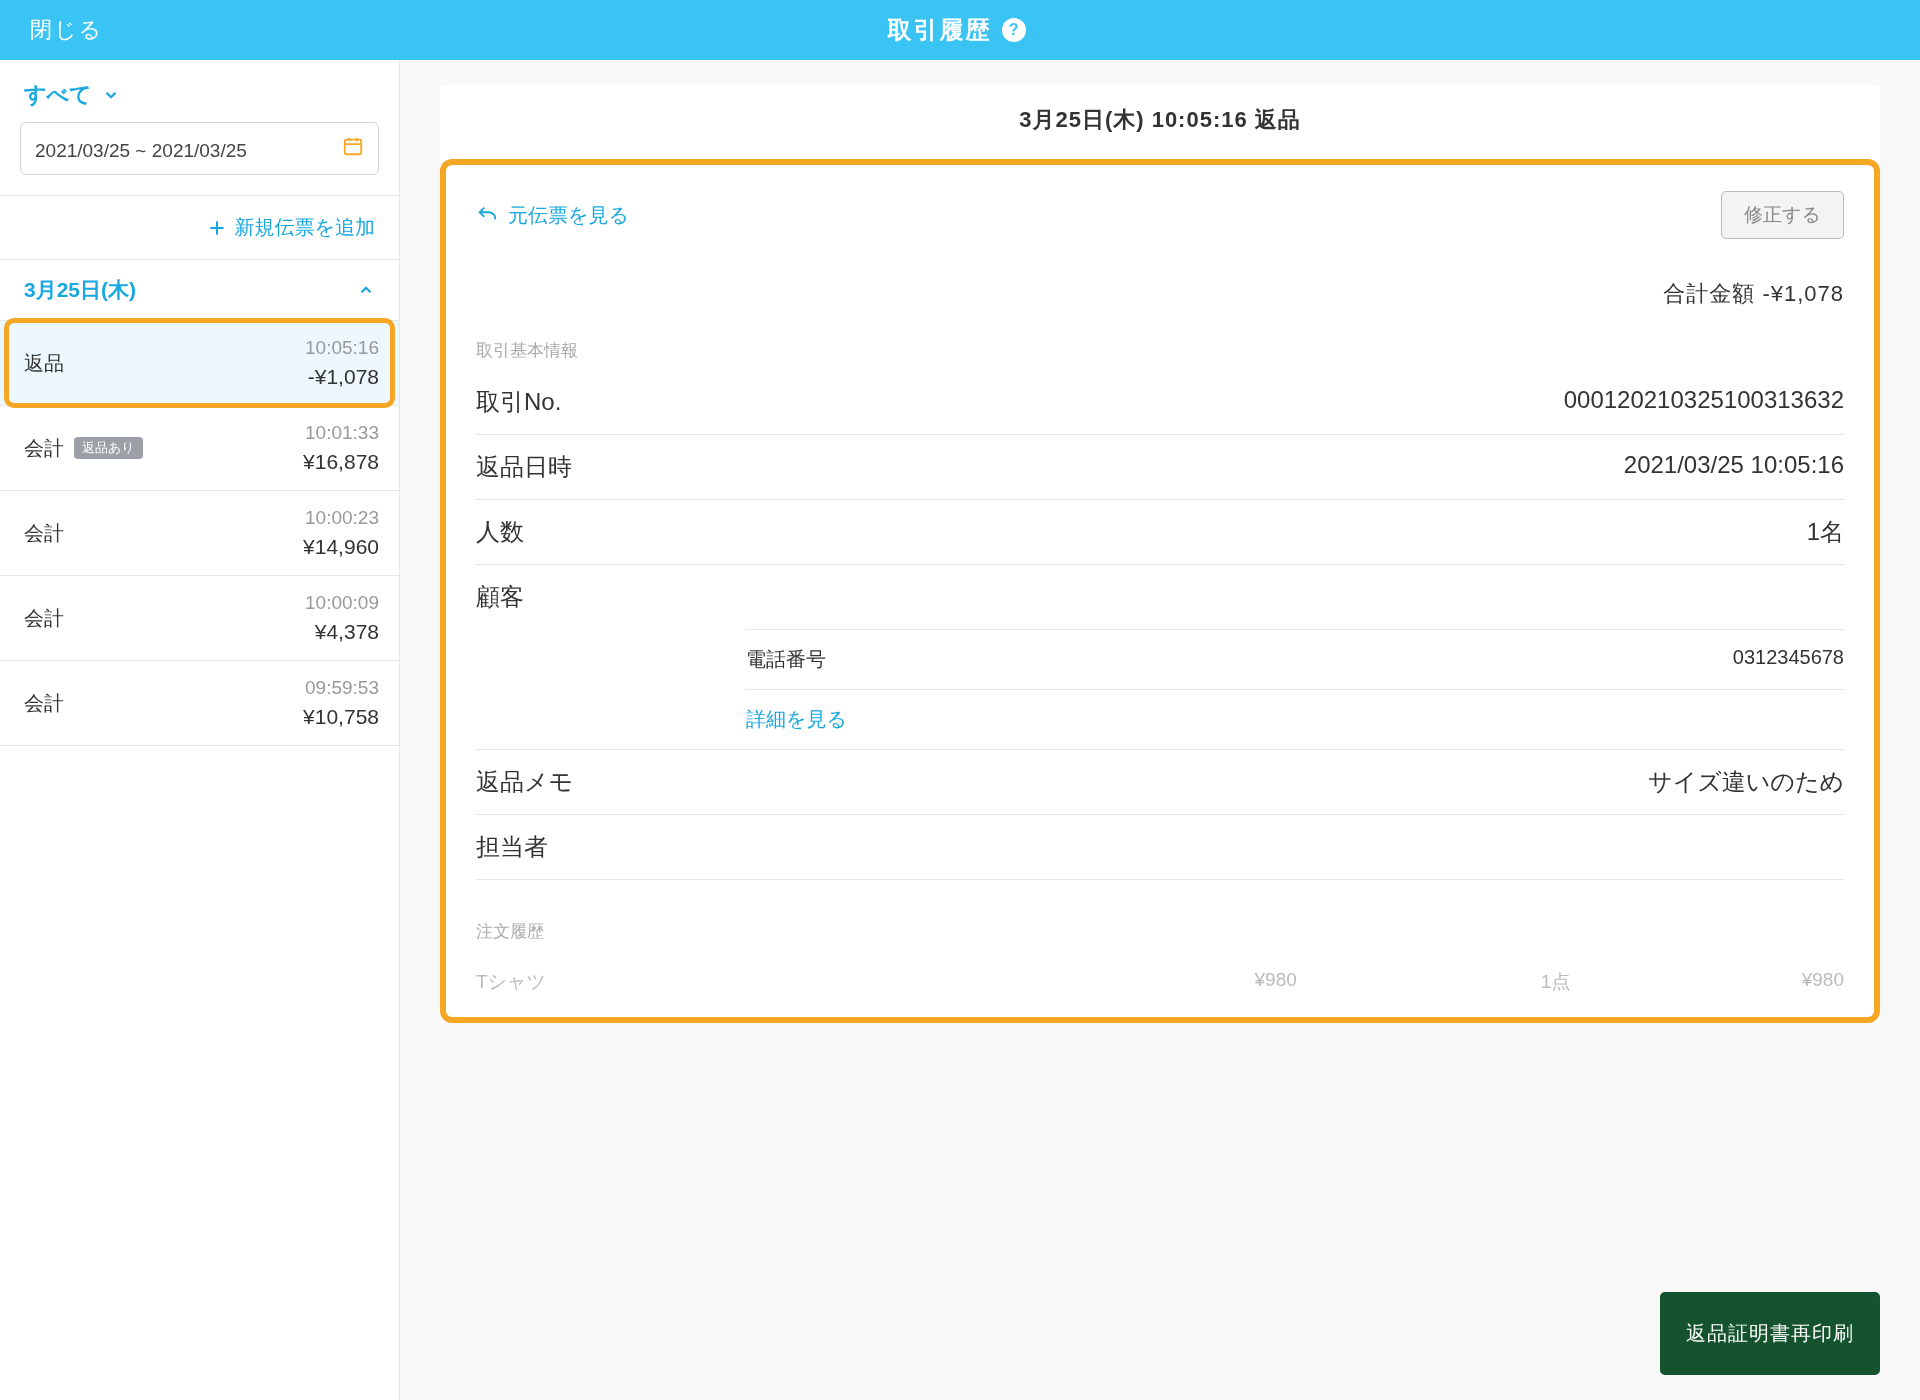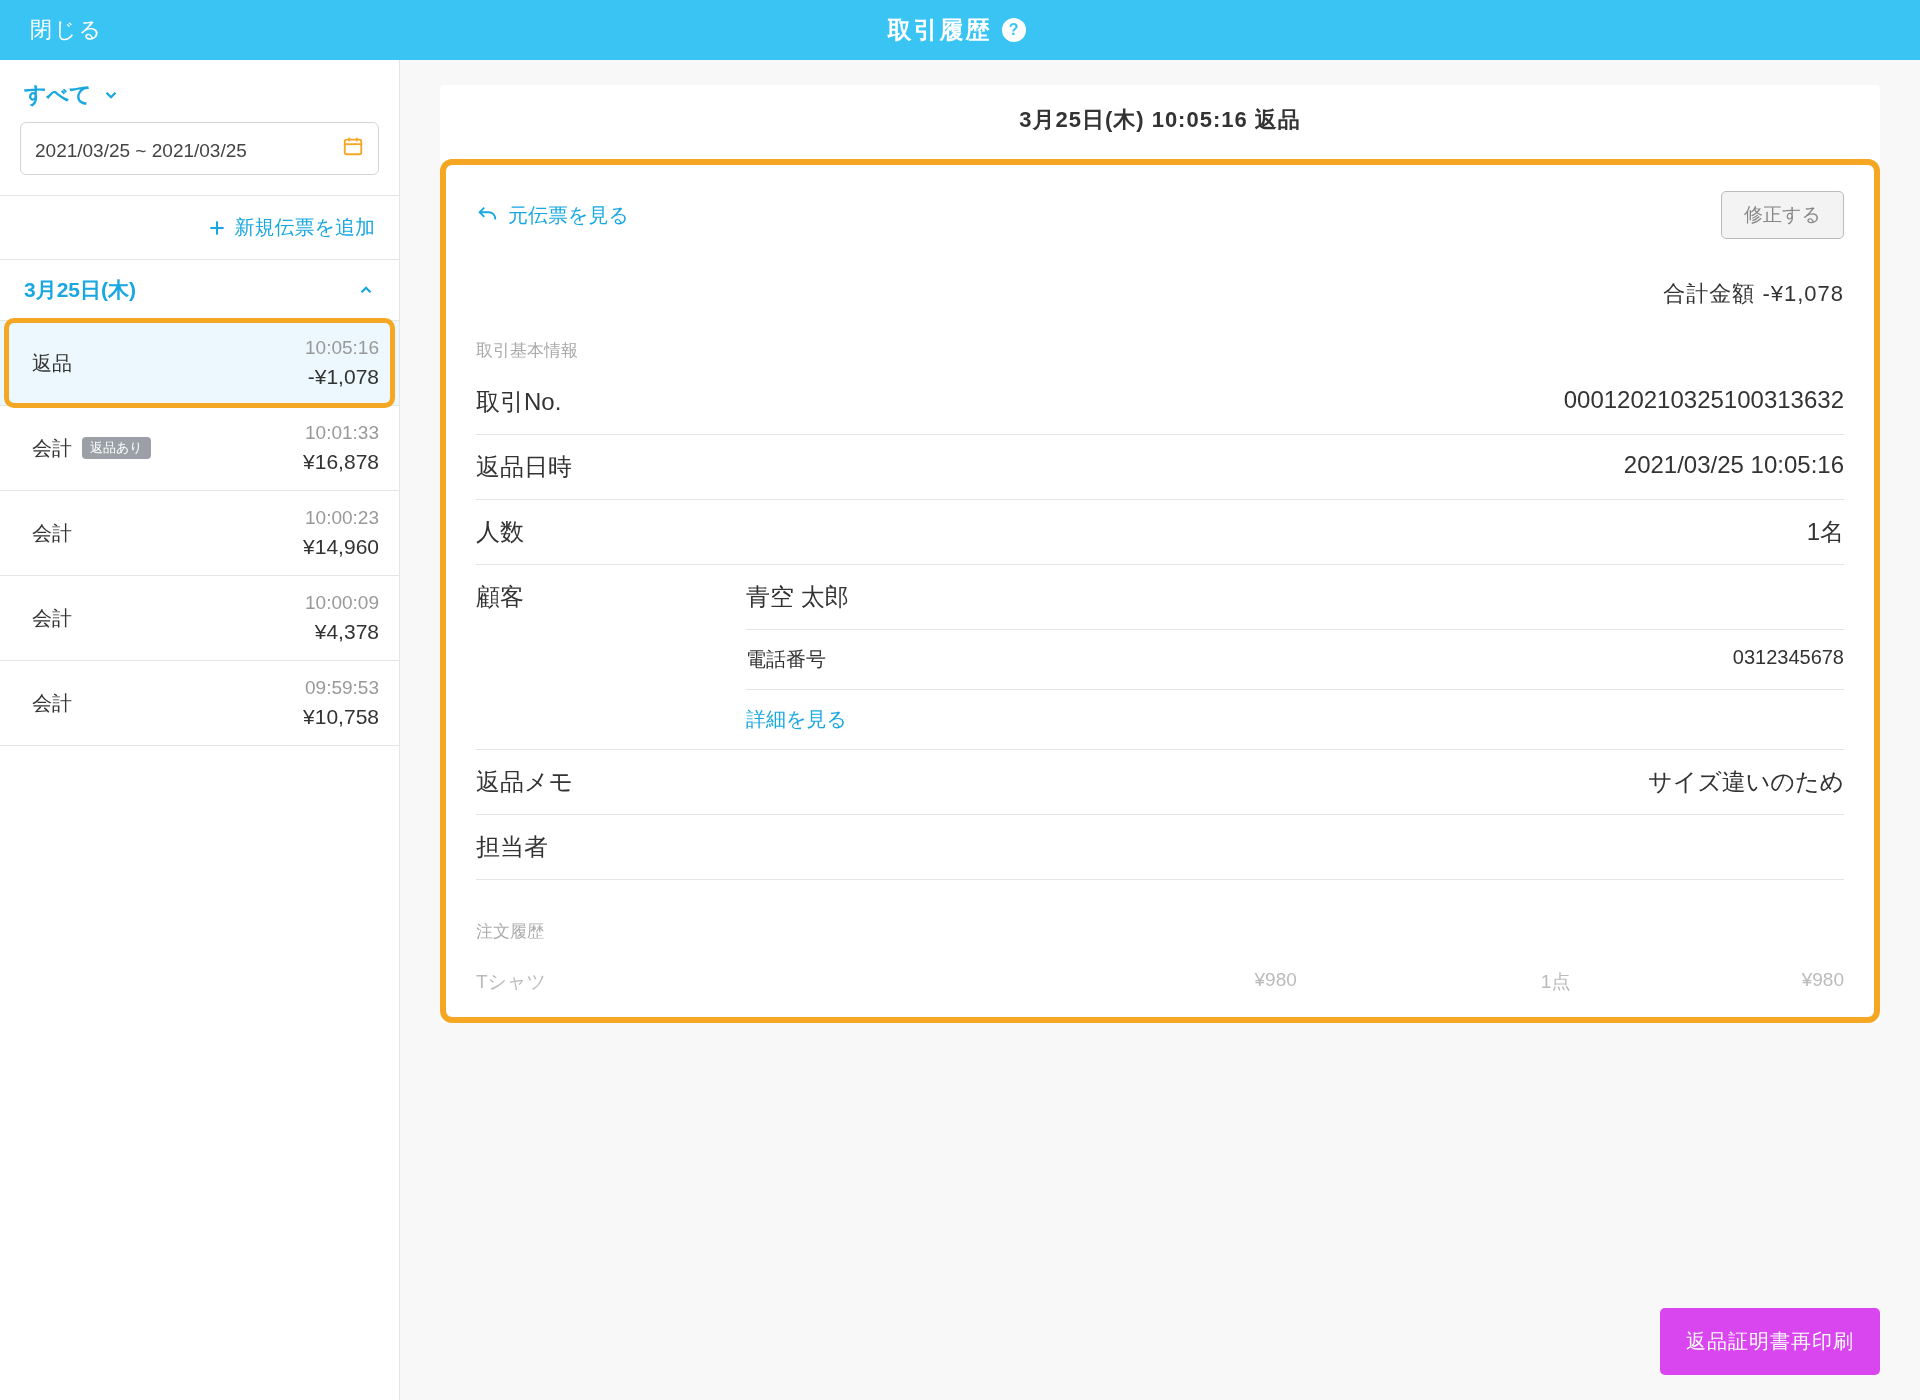--- a/index.html
+++ b/index.html
@@ -29,21 +29,21 @@
   .sidebar-divider { height: 1px; background: #e5e5e5; }
   .add-slip { padding: 18px 24px; display: flex; justify-content: flex-end; align-items: center; gap: 8px; color: #19a7e0; font-size: 20px; cursor: pointer; }
   .add-slip svg { stroke: #19a7e0; }
 
   .date-header { padding: 16px 24px; color: #19a7e0; font-size: 21px; font-weight: 700; display: flex; align-items: center; justify-content: space-between; border-bottom: 1px solid #e5e5e5; cursor: pointer; }
   .date-header svg { stroke: #19a7e0; }
 
   .txn-item { padding: 16px 20px 16px 24px; border-bottom: 1px solid #e5e5e5; display: flex; justify-content: space-between; cursor: pointer; position: relative; }
   .txn-item.selected { background: #ecf8fd; }
   .txn-item .left { display: flex; align-items: center; gap: 10px; }
-  .txn-item .type { font-size: 20px; color: #333; margin-left: 8px; }
+  .txn-item .type { font-size: 20px; color: #333; }
   .txn-item .badge { background: #9aa0a6; color: #fff; font-size: 13px; padding: 2px 8px; border-radius: 4px; }
   .txn-item .right { text-align: right; }
   .txn-item .time { font-size: 19px; color: #999; margin-bottom: 6px; }
   .txn-item .amount { font-size: 21px; color: #333; }
   .highlight-box { position: absolute; inset: -3px 4px -3px 4px; border: 5px solid #f5a623; border-radius: 10px; pointer-events: none; }
 
   
   .content-inner { background: #fff; border-radius: 4px; padding: 0; margin-top: 0; }
   .detail-title { text-align: center; font-size: 22px; font-weight: 600; color: #333; padding: 20px 0 24px; letter-spacing: 1px; }
   .detail-card { border: 6px solid #f5a623; border-radius: 12px; padding: 26px 30px 10px; position: relative; min-height: 720px; }
@@ -67,21 +67,21 @@
 
   .order-hist { margin-top: 40px; }
   .order-hist .section-label { margin-bottom: 14px; }
   .order-line { display: flex; font-size: 19px; color: #bbb; padding: 12px 0; }
   .order-line .c1 { flex: 2; }
   .order-line .c2 { flex: 1; text-align: right; }
   .order-line .c3 { flex: 1; text-align: right; }
   .order-line .c4 { flex: 1; text-align: right; }
 
   .footer { position: absolute; bottom: 25px; right: 40px; }
-  .btn-primary { background: #d946ef; color: #fff; border: none; padding: 20px 26px; font-size: 20px; border-radius: 5px; cursor: pointer; letter-spacing: 1px; }
+  .btn-primary { background: #14532d; color: #fff; border: none; padding: 28px 26px; font-size: 20px; border-radius: 5px; cursor: pointer; letter-spacing: 1px; }
 </style>
 </head>
 <body>
 
 <div class="topbar">
   <div class="close">閉じる</div>
   <div class="title-wrap">
     <div class="title">取引履歴</div>
     <div class="help-icon">?</div>
   </div>
@@ -206,21 +206,20 @@
           <div class="label">返品日時</div>
           <div class="value">2021/03/25 10:05:16</div>
         </div>
         <div class="info-row">
           <div class="label">人数</div>
           <div class="value">1名</div>
         </div>
 
         <div class="info-row no-border" style="padding-bottom:0;">
           <div class="label">顧客</div>
-          <div class="value left" style="text-align:left;">青空 太郎</div>
         </div>
         <div class="sub-block">
           <div style="border-bottom:1px solid #e5e5e5; padding-bottom:16px;"></div>
           <div class="sub-row">
             <div class="sublabel">電話番号</div>
             <div class="subvalue">0312345678</div>
           </div>
           <div class="sub-row link no-border">
             <span>詳細を見る</span>
           </div>

